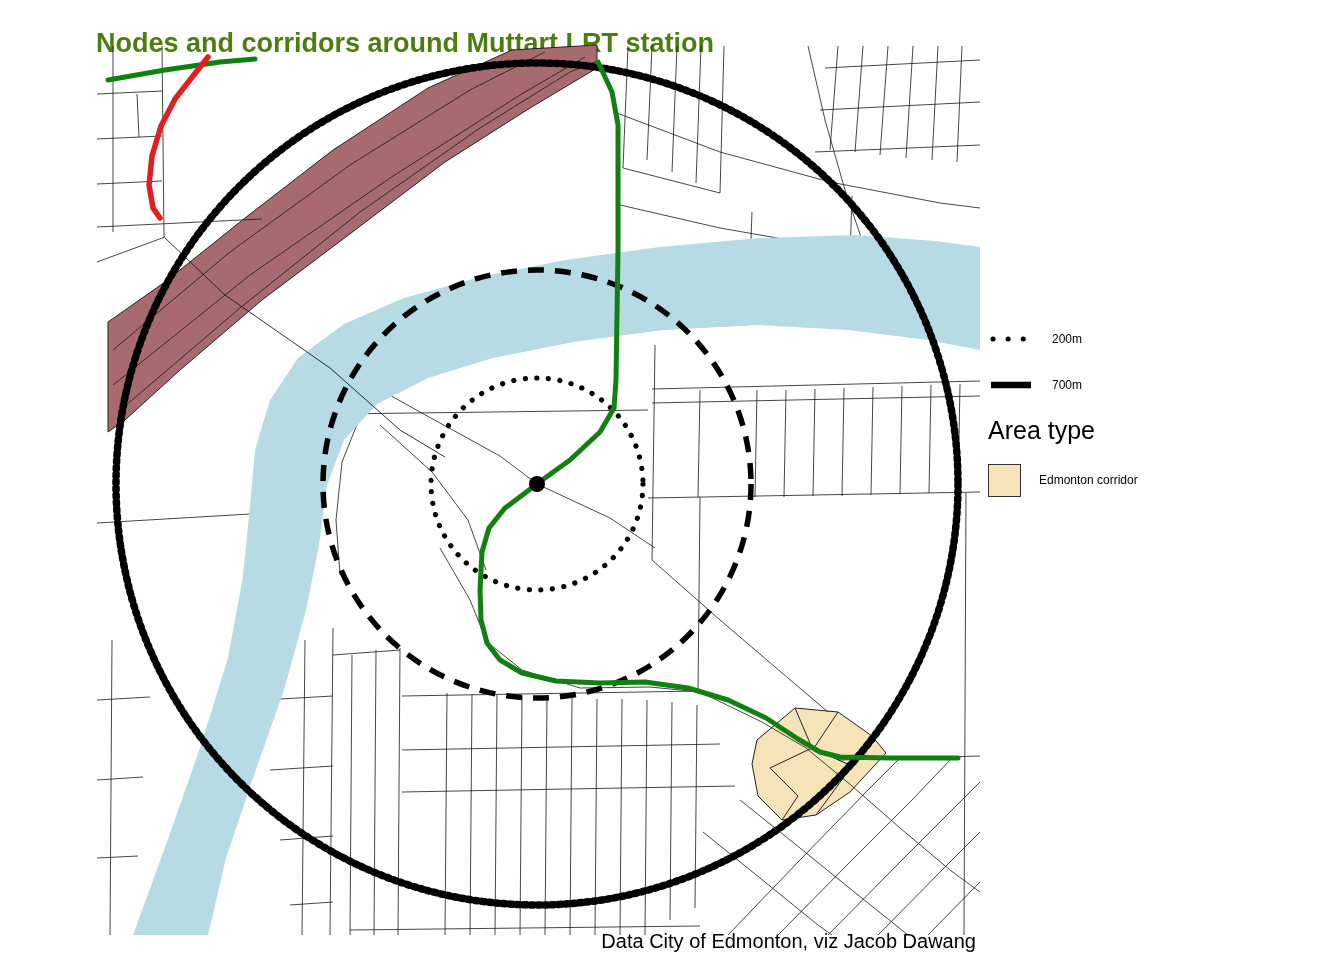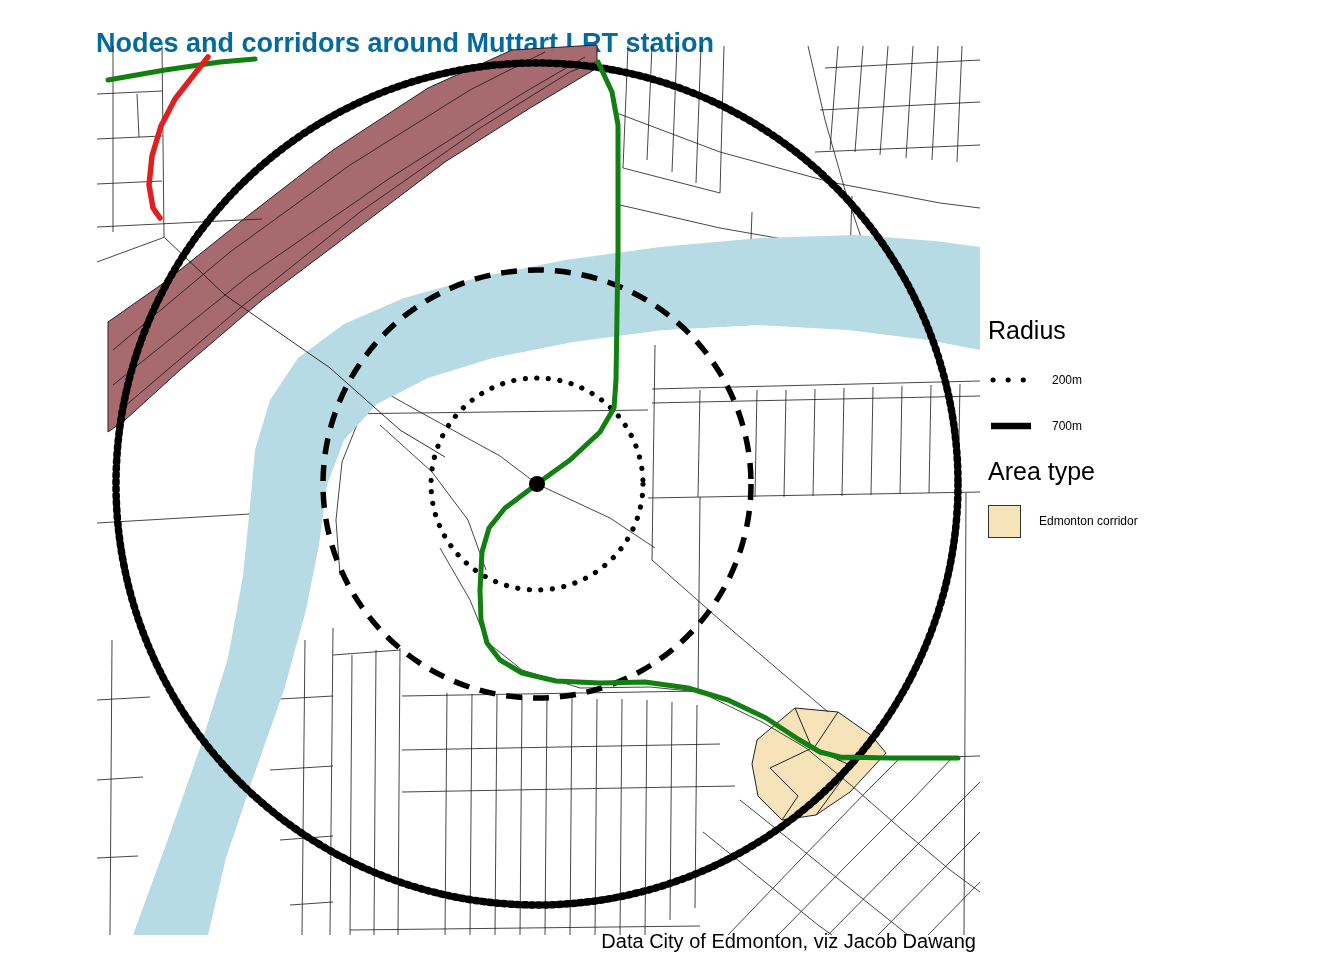--- a/index.html
+++ b/index.html
@@ -1,19 +1,19 @@
 <!DOCTYPE html>
 <html><head>
 <meta charset="utf-8">
 <style>
   html,body{margin:0;padding:0;background:#fff;}
   body{width:1344px;height:960px;position:relative;overflow:hidden;
        font-family:"Liberation Sans", sans-serif;color:#000;}
   #map-svg{position:absolute;left:0;top:0;width:1344px;height:960px;}
-  .page-title{position:absolute;left:96px;top:8px;font-size:27px;line-height:34px;color:#0369a1;}
+  .page-title{position:absolute;left:96px;top:8px;font-size:27px;line-height:34px;color:#4d7c0f;}
   .caption{position:absolute;left:0;top:930px;width:976px;text-align:right;font-size:20px;color:#000;}
   .legend{position:absolute;left:988px;top:316px;width:350px;}
   .legend-heading{font-size:25px;margin:0 0 12px 0;font-weight:400;}
   .legend-heading.second{margin-top:8px;}
   .legend-row{display:flex;align-items:center;height:46px;gap:18px;}
   .sample{width:46px;height:34px;flex:0 0 auto;}
   .sample line{stroke:#000;}
   .sample.dotted line{stroke-width:5;stroke-dasharray:0.1 15;stroke-linecap:round;}
   .sample.dashed line{stroke-width:5.5;stroke-dasharray:13 10;}
   .sample.solid  line{stroke-width:6.5;}
@@ -133,21 +133,20 @@
     <circle cx="537" cy="484" r="106" fill="none" stroke="#000000" stroke-width="5.2" stroke-dasharray="0.1 11.5" stroke-linecap="round"></circle>
     <circle cx="537" cy="484" r="214" fill="none" stroke="#000000" stroke-width="5.5" stroke-dasharray="16 11" stroke-linecap="butt"></circle>
     <circle cx="537" cy="484" r="421" fill="none" stroke="#000000" stroke-width="7.5" stroke-dasharray="2.5 4.5" stroke-linecap="round"></circle>
     <polyline points="108,80 165,70 220,62 255,59" fill="none" stroke="#118011" stroke-width="5" stroke-linecap="round" stroke-linejoin="round"></polyline>
     <polyline points="598,62 612,92 618,125 618,250 616,380 614,408 600,432 570,460 545,478 537,484 505,508 489,528 482,552 480,590 481,620 487,643 500,660 522,673 556,681 600,683 645,682 688,688 728,700 766,718 798,739 820,752 840,757 890,758 958,758" fill="none" stroke="#118011" stroke-width="5" stroke-linecap="round" stroke-linejoin="round"></polyline>
     <polyline points="208,57 193,76 175,99 161,126 152,156 149,185 153,208 160,218" fill="none" stroke="#e02020" stroke-width="5.5" stroke-linecap="round" stroke-linejoin="round"></polyline>
     <circle cx="537" cy="484" r="8" fill="#000000"></circle>
   </svg>
 
 <div class="legend">
-  <div class="legend-heading">Radius</div>
 
   <div class="legend-row">
     <svg class="sample dotted" viewBox="0 0 46 34">
         <line x1="5" y1="17" x2="41" y2="17"></line>
       </svg>
     <span class="legend-label">200m</span>
   </div>
   <div class="legend-row">
     <svg class="sample solid" viewBox="0 0 46 34">
         <line x1="3" y1="17" x2="43" y2="17"></line>

